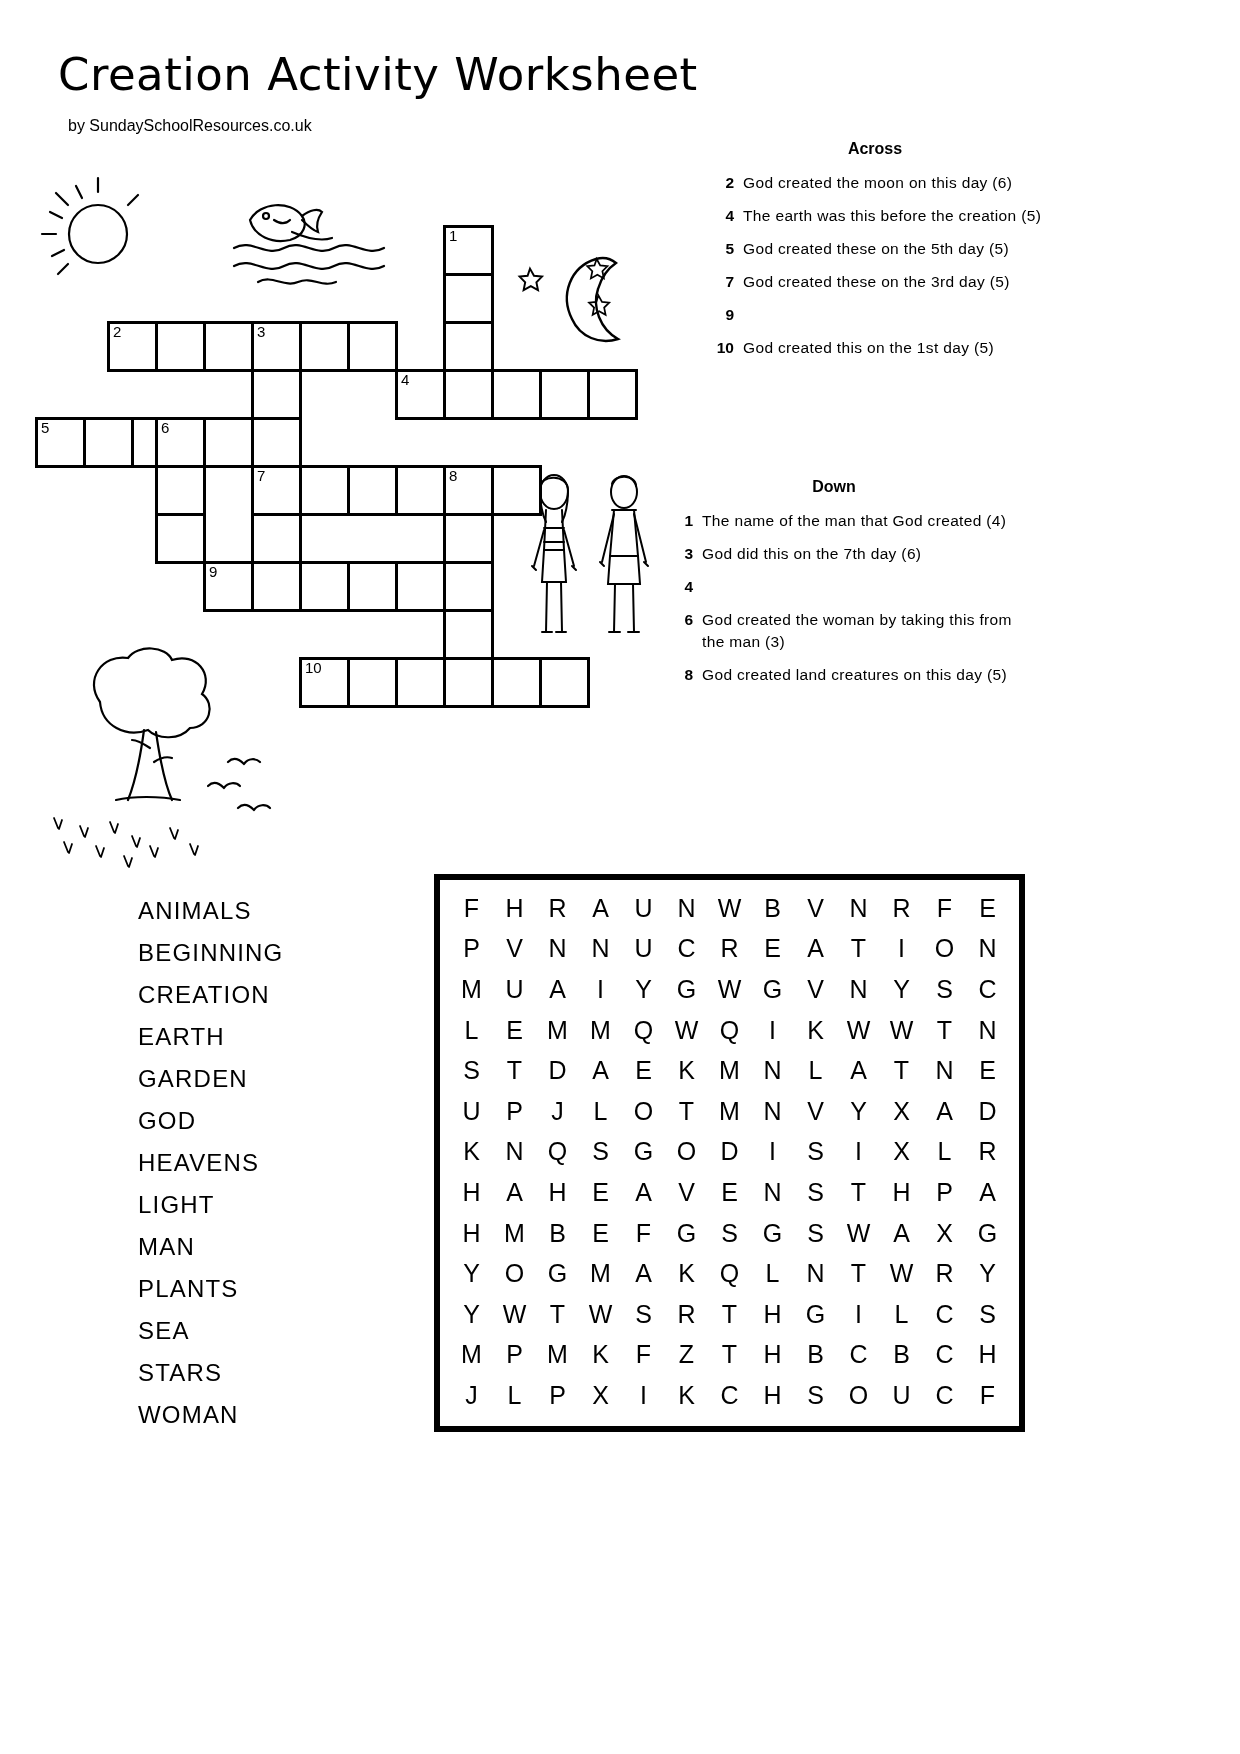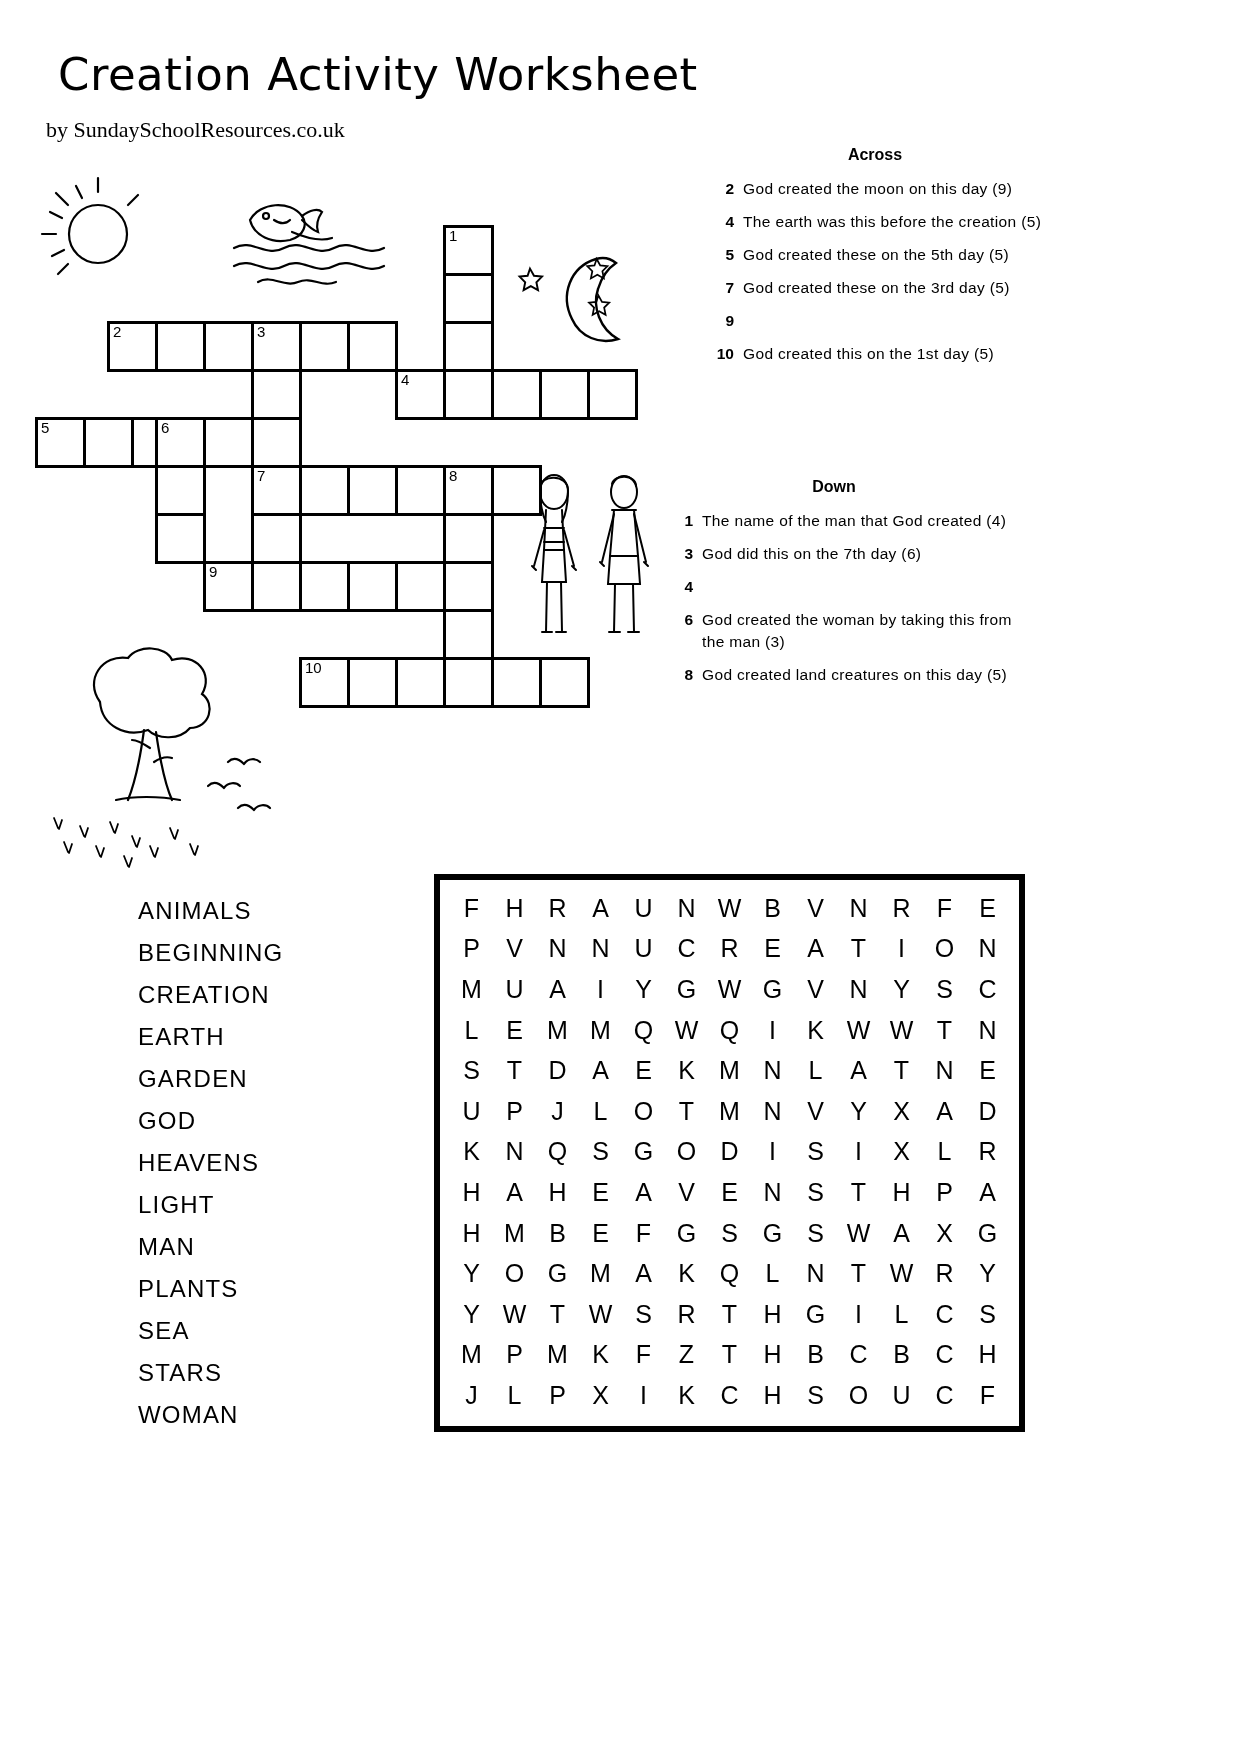--- a/index.html
+++ b/index.html
@@ -22,32 +22,32 @@
     left: 58px;
     top: 48px;
     font-size: 45px;
     letter-spacing: 0.5px;
     font-family: "DejaVu Sans", sans-serif;
     font-weight: 400;
     white-space: nowrap;
   }
   #byline {
     position: absolute;
-    left: 46px;
+    left: 68px;
     top: 117px;
-    font-size: 22px;
-    font-family: Liberation Serif, serif;
+    font-size: 16px;
+    font-family: Liberation Sans, sans-serif;
   }
 
   
   .clue-block {
     position: absolute;
     width: 420px;
   }
-  #across-block { left: 700px; top: 146px; }
+  #across-block { left: 700px; top: 140px; }
   #down-block { left: 659px; top: 478px; }
 
   .clue-heading {
     text-align: center;
     font-weight: bold;
     font-size: 16px;
     margin-bottom: 14px;
     width: 350px;
   }
   .clue {
@@ -305,21 +305,21 @@
   <div class="cell" style="left:312px; top:432px;"></div>
   <div class="cell" style="left:360px; top:432px;"></div>
   <div class="cell" style="left:456px; top:432px;"></div>
   <div class="cell" style="left:504px; top:432px;"></div>
 </div>
 
 <div class="clue-block" id="across-block">
   <div class="clue-heading">Across</div>
   <div class="clue">
     <span class="clue-num">2</span>
-    <span class="clue-text">God created the moon on this day (9)</span>
+    <span class="clue-text">God created the moon on this day (6)</span>
   </div>
   <div class="clue">
     <span class="clue-num">4</span>
     <span class="clue-text">The earth was this before the creation (5)</span>
   </div>
   <div class="clue">
     <span class="clue-num">5</span>
     <span class="clue-text">God created these on the 5th day (5)</span>
   </div>
   <div class="clue">

